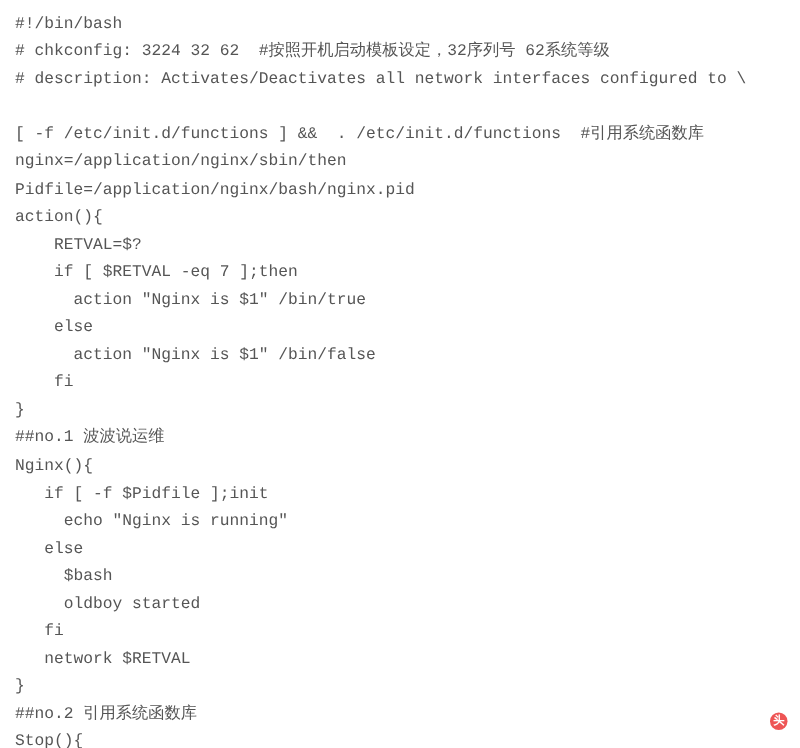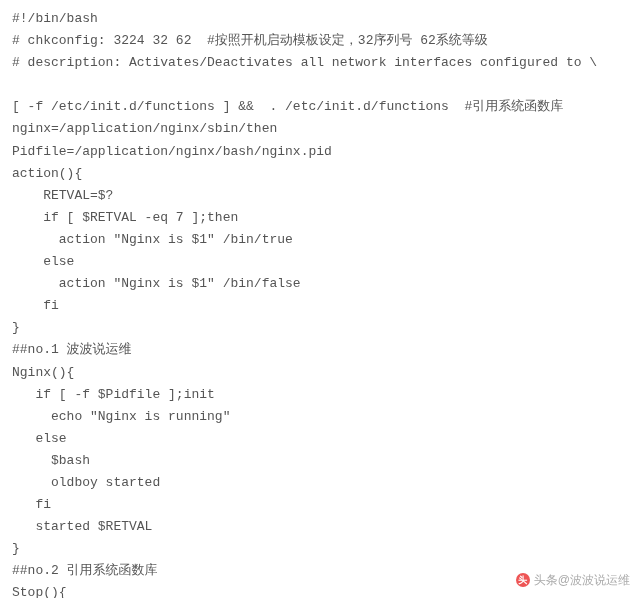--- a/index.html
+++ b/index.html
@@ -59,21 +59,20 @@
 <span>    fi</span>
 <span>}</span>
 <span>##no.1 波波说运维</span>
 <span>Nginx(){</span>
 <span>   if [ -f $Pidfile ];init</span>
 <span>     echo "Nginx is running"</span>
 <span>   else</span>
 <span>     $bash</span>
 <span>     oldboy started</span>
 <span>   fi</span>
-<span>   started $RETVAL</span>
+<span>   network $RETVAL</span>
 <span>}</span>
 <span>##no.2 引用系统函数库</span>
 <span>Stop(){</span></div>
 
 <div class="watermark">
   <span class="watermark-icon">头</span>
-  <span>头条@波波说运维</span>
 </div>
 
 </body></html>

